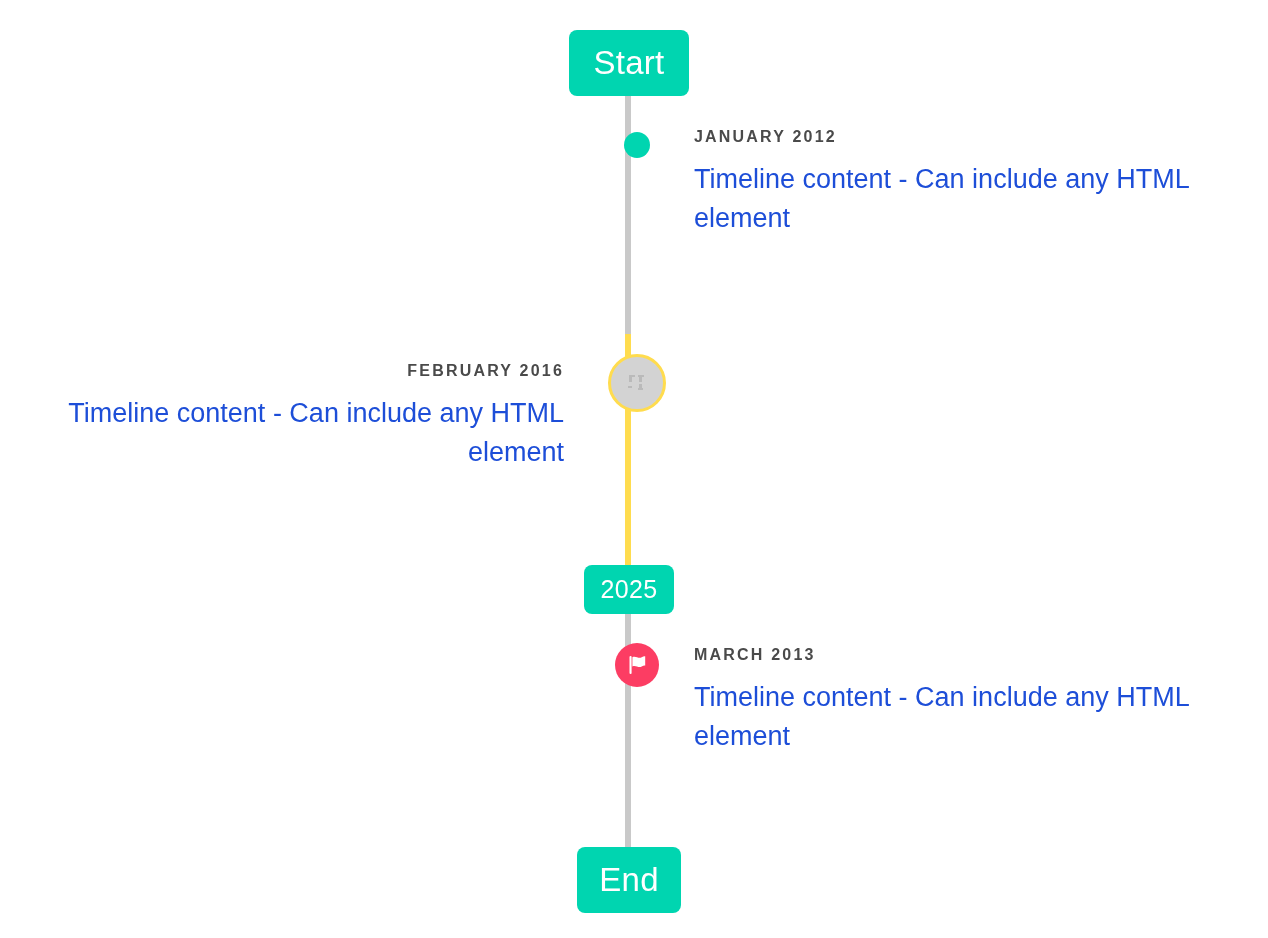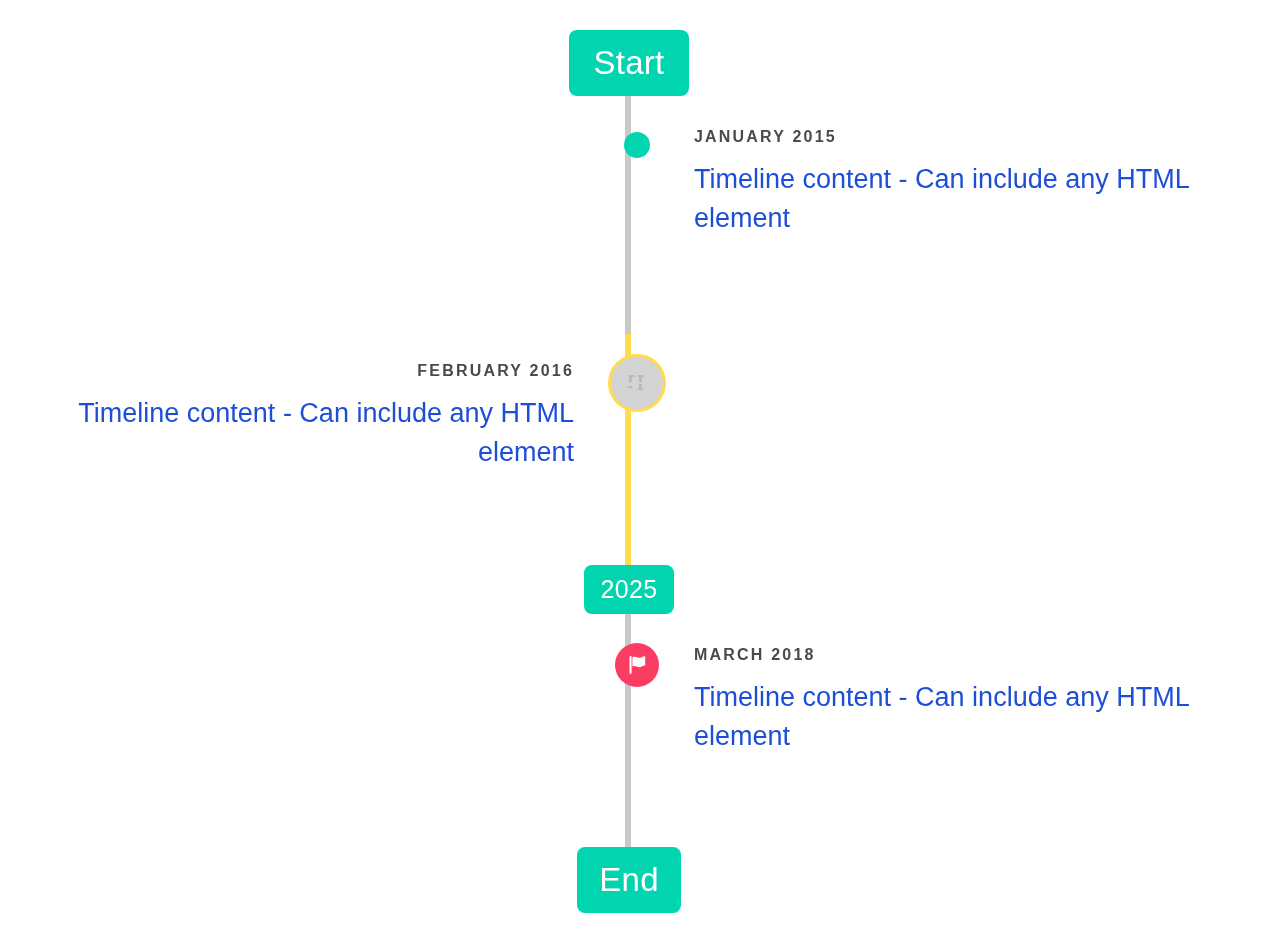--- a/index.html
+++ b/index.html
@@ -120,21 +120,21 @@
   .big-5 { left: 1px;  top: 12px; width: 4px; height: 2px; }
   .big-6 { left: 12px; top: 10px; width: 3px; height: 6px; }
   .big-7 { left: 11px; top: 14px; width: 5px; height: 2px; }
 
   
   .content {
     position: absolute;
     width: 530px;
   }
   .content-right { left: 694px; text-align: left; }
-  .content-left  { left: 44px; width: 530px; text-align: right; }
+  .content-left  { left: 34px; width: 530px; text-align: right; }
 
   .event-label {
     font-size: 16px;
     font-weight: bold;
     letter-spacing: 2.2px;
     color: #4a4a4a;
     margin: 0 0 14px 0;
     line-height: 1.1;
   }
   .event-text {
@@ -152,21 +152,21 @@
 
   <div class="spine spine-gray-1"></div>
   <div class="spine spine-yellow"></div>
   <div class="spine spine-gray-2"></div>
 
   <div class="cap-badge cap-start">Start</div>
 
   <div class="event event-jan">
     <div class="marker marker-dot"></div>
     <div class="content content-right">
-      <div class="event-label">JANUARY 2015</div>
+      <div class="event-label">JANUARY 2012</div>
       <div class="event-text">Timeline content - Can include any HTML element</div>
     </div>
   </div>
 
   <div class="event event-feb">
     <div class="marker marker-image">
       <div class="broken-image-glyph">
         <i class="big-1"></i>
           <i class="big-2"></i>
           <i class="big-3"></i>
@@ -187,20 +187,20 @@
   <div class="event event-mar">
     <div class="marker marker-flag">
       <svg width="24" height="24" viewBox="0 0 24 24" aria-hidden="true">
         <rect x="4.5" y="3" width="2.1" height="18" rx="1" fill="#ffffff"></rect>
         <path d="M7.4 4.2 C10.5 2.4 13.6 6.0 16.7 4.2 C18.0 3.5 19.2 3.1 20.2 3.3
                  L20.2 12.6 C19.2 12.4 18.0 12.8 16.7 13.5
                  C13.6 15.3 10.5 11.7 7.4 13.5 Z" fill="#ffffff"></path>
       </svg>
     </div>
     <div class="content content-right">
-      <div class="event-label">MARCH 2018</div>
+      <div class="event-label">MARCH 2013</div>
       <div class="event-text">Timeline content - Can include any HTML element</div>
     </div>
   </div>
 
   <div class="cap-badge cap-end">End</div>
 
 </div>
 
 </body></html>

